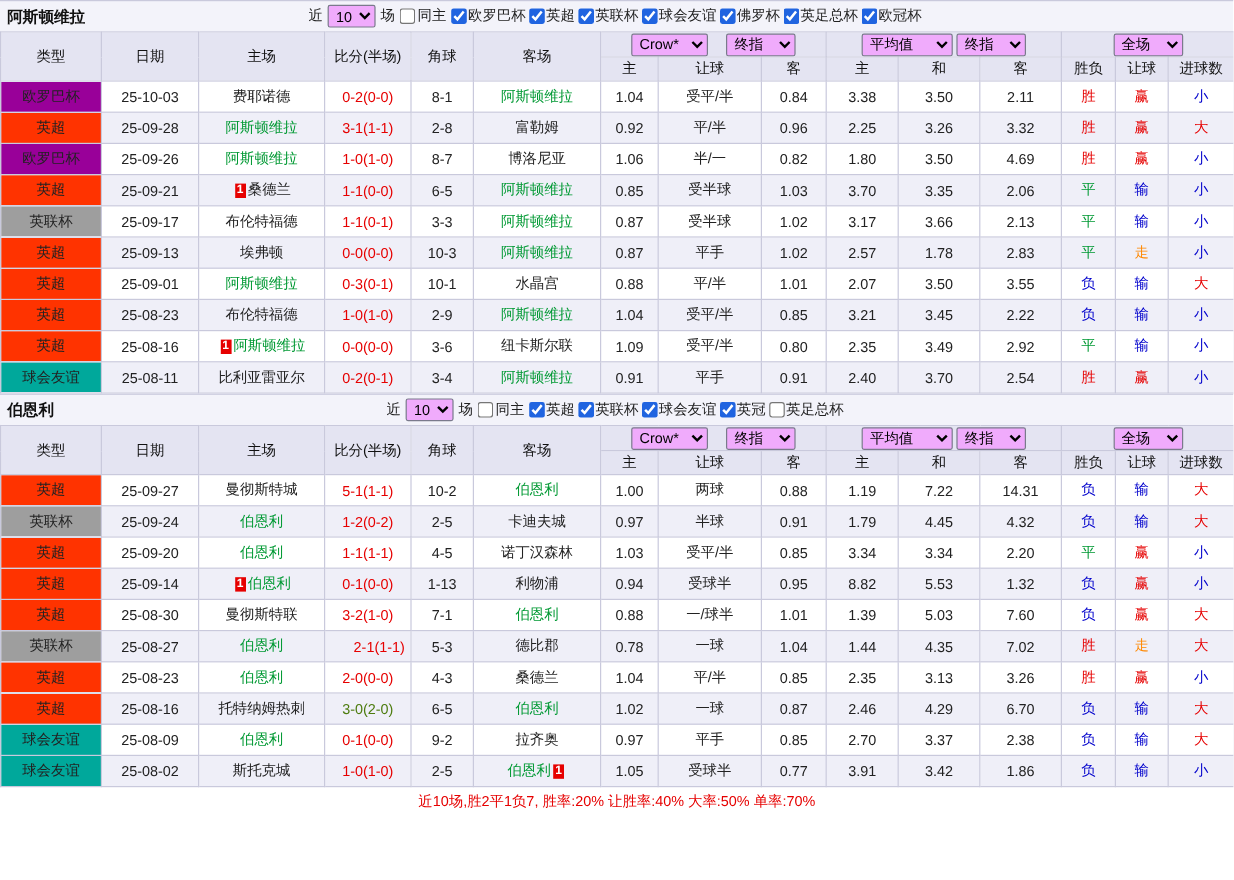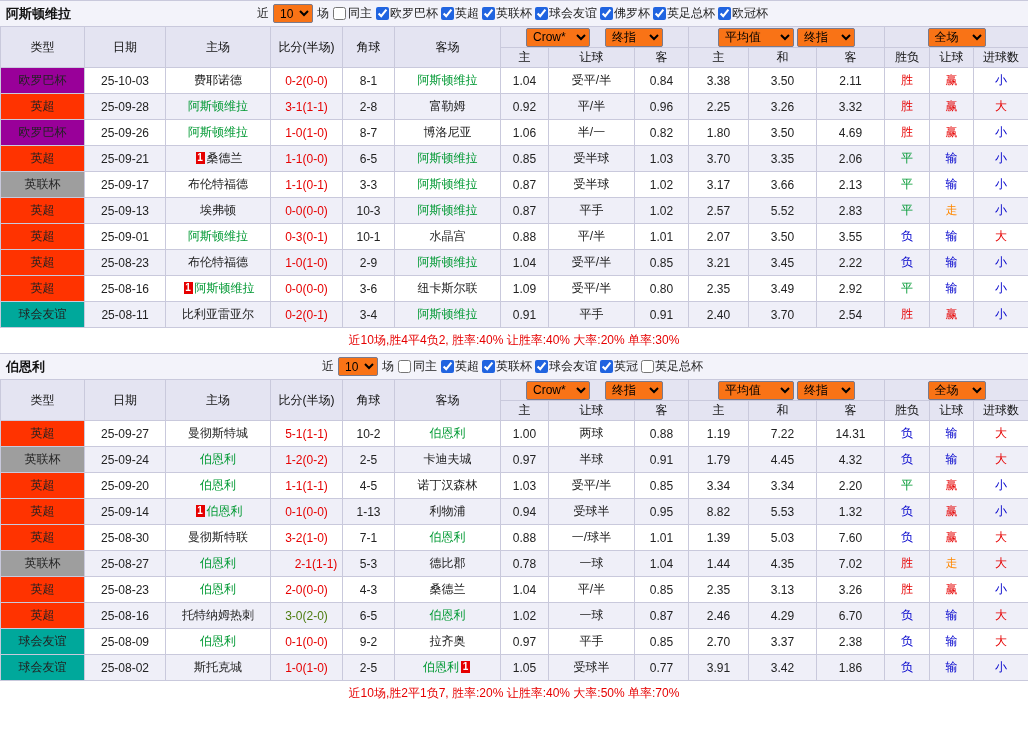--- a/index.html
+++ b/index.html
@@ -47,21 +47,21 @@
   td.league { color: #fff; }
   .rc {
     display: inline-block; background: #E60000; color: #fff;
     font-size: 10px; line-height: 12px; min-width: 9px; padding: 0 1px;
     margin: 0 2px; vertical-align: 1px; font-weight: bold;
   }
   .summary { height: 25px; display: flex; align-items: center; justify-content: center; color: #E60000; }
 
   select {
     font-family: inherit; font-size: 12px; height: 19px;
-    border: 1px solid #7A7A8C; background: #f97316; border-radius: 2px; padding: 0 0 0 2px;
+    border: 1px solid #7A7A8C; background: #f0abfc; border-radius: 2px; padding: 0 0 0 2px;
   }
   .sel-count { width: 40px; }
   .sel-book  { width: 64px; margin-right: 15px; }
   .sel-final { width: 58px; }
   .sel-avg   { width: 76px; margin-right: 3px; }
   .sel-full  { width: 58px; }
 </style>
 </head>
 <body>
 
@@ -252,21 +252,21 @@
             <td class="league" style="background: rgb(255, 51, 0);">英超</td>
             <td>25-09-13</td>
             <td><span>埃弗顿</span></td>
             <td style="color: rgb(230, 0, 0);">0-0(0-0)</td>
             <td>10-3</td>
             <td><span style="color: rgb(0, 153, 51);">阿斯顿维拉</span></td>
             <td>0.87</td>
             <td>平手</td>
             <td>1.02</td>
             <td>2.57</td>
-            <td>5.52</td>
+            <td>1.78</td>
             <td>2.83</td>
             <td style="color: rgb(0, 153, 51);">平</td>
             <td style="color: rgb(255, 136, 0);">走</td>
             <td style="color: rgb(0, 0, 204);">小</td>
           </tr>
           <tr>
             <td class="league" style="background: rgb(255, 51, 0);">英超</td>
             <td>25-09-01</td>
             <td><span style="color: rgb(0, 153, 51);">阿斯顿维拉</span></td>
             <td style="color: rgb(230, 0, 0);">0-3(0-1)</td>
@@ -329,21 +329,20 @@
             <td>2.40</td>
             <td>3.70</td>
             <td>2.54</td>
             <td style="color: rgb(230, 0, 0);">胜</td>
             <td style="color: rgb(230, 0, 0);">赢</td>
             <td style="color: rgb(0, 0, 204);">小</td>
           </tr>
         </tbody>
     </table>
 
-    <div class="summary">近10场,胜4平4负2, 胜率:40% 让胜率:40% 大率:20% 单率:30%</div>
   </div>
 
   <div class="section">
     <div class="section-header">
       <span class="team-name">伯恩利</span>
       <div class="filters">
         <span>近</span>
         <select class="sel-count">
           <option>10</option>
         </select>

